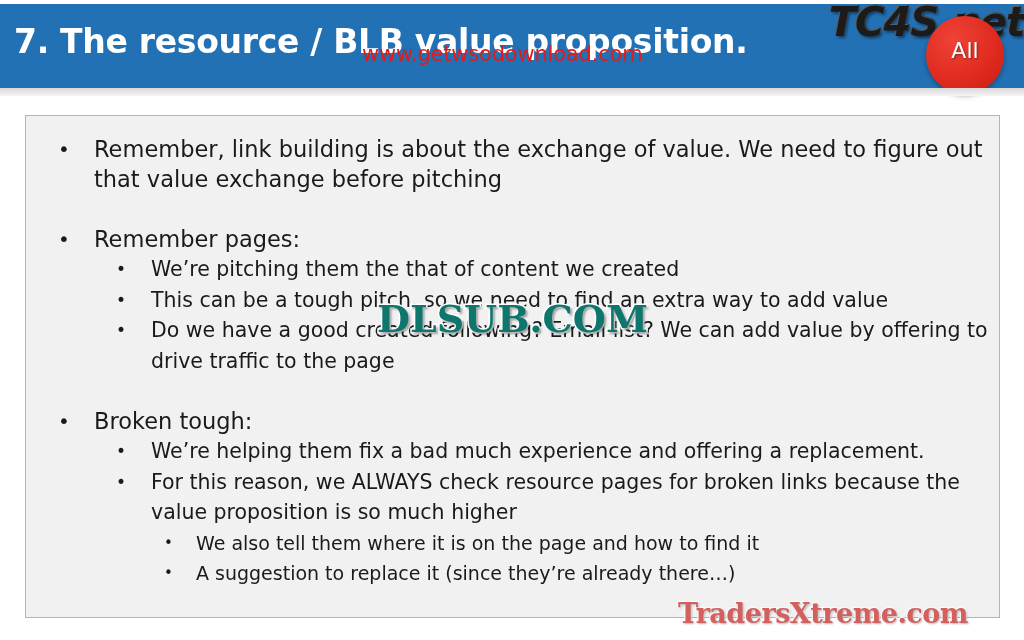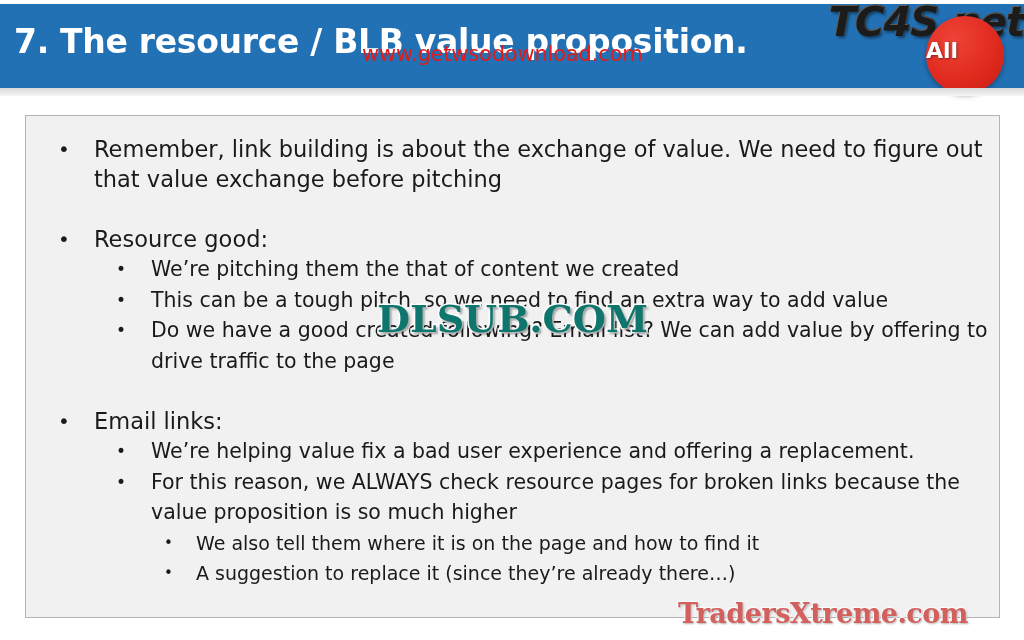--- a/index.html
+++ b/index.html
@@ -77,23 +77,23 @@
     height: 78px;
     border-radius: 50%;
     background: radial-gradient(circle at 36% 30%, #ef4237 0%, #e02b1f 55%, #c51b10 100%);
     box-shadow: 0 2px 5px rgba(0,0,0,.35);
   }
   #brand-badge-label {
     position: absolute;
     right: 20px;
     top: 38px;
     width: 78px;
-    text-align: left;
+    text-align: center;
     font-size: 22px;
-    font-weight: bold;
+    font-weight: normal;
     color: #ffffff;
     font-family: "DejaVu Sans", sans-serif;
     text-shadow: 1px 1px 2px rgba(0,0,0,.4);
   }
 
   
   #title-watermark {
     position: absolute;
     left: 362px;
     top: 42px;
@@ -220,42 +220,42 @@
 
 <div id="content-box">
   <div id="bullet-list">
       <div class="bullet-row lvl1">
         <span class="bullet-mark">•</span>
         <span class="bullet-text">Remember, link building is about the exchange of value. We need to figure out that value exchange before pitching</span>
       </div>
       <div class="spacer-gap"></div>
       <div class="bullet-row lvl1">
         <span class="bullet-mark">•</span>
-        <span class="bullet-text">Resource good:</span>
+        <span class="bullet-text">Remember pages:</span>
       </div>
       <div class="bullet-row lvl2">
         <span class="bullet-mark">•</span>
         <span class="bullet-text">We’re pitching them the that of content we created</span>
       </div>
       <div class="bullet-row lvl2">
         <span class="bullet-mark">•</span>
         <span class="bullet-text">This can be a tough pitch, so we need to find an extra way to add value</span>
       </div>
       <div class="bullet-row lvl2">
         <span class="bullet-mark">•</span>
         <span class="bullet-text">Do we have a good created following? Email list? We can add value by offering to drive traffic to the page</span>
       </div>
       <div class="spacer-gap"></div>
       <div class="bullet-row lvl1">
         <span class="bullet-mark">•</span>
-        <span class="bullet-text">Email links:</span>
-      </div>
-      <div class="bullet-row lvl2">
-        <span class="bullet-mark">•</span>
-        <span class="bullet-text">We’re helping value fix a bad user experience and offering a replacement.</span>
+        <span class="bullet-text">Broken tough:</span>
+      </div>
+      <div class="bullet-row lvl2">
+        <span class="bullet-mark">•</span>
+        <span class="bullet-text">We’re helping them fix a bad much experience and offering a replacement.</span>
       </div>
       <div class="bullet-row lvl2">
         <span class="bullet-mark">•</span>
         <span class="bullet-text">For this reason, we ALWAYS check resource pages for broken links because the value proposition is so much higher</span>
       </div>
       <div class="bullet-row lvl3">
         <span class="bullet-mark">•</span>
         <span class="bullet-text">We also tell them where it is on the page and how to find it</span>
       </div>
       <div class="bullet-row lvl3">

